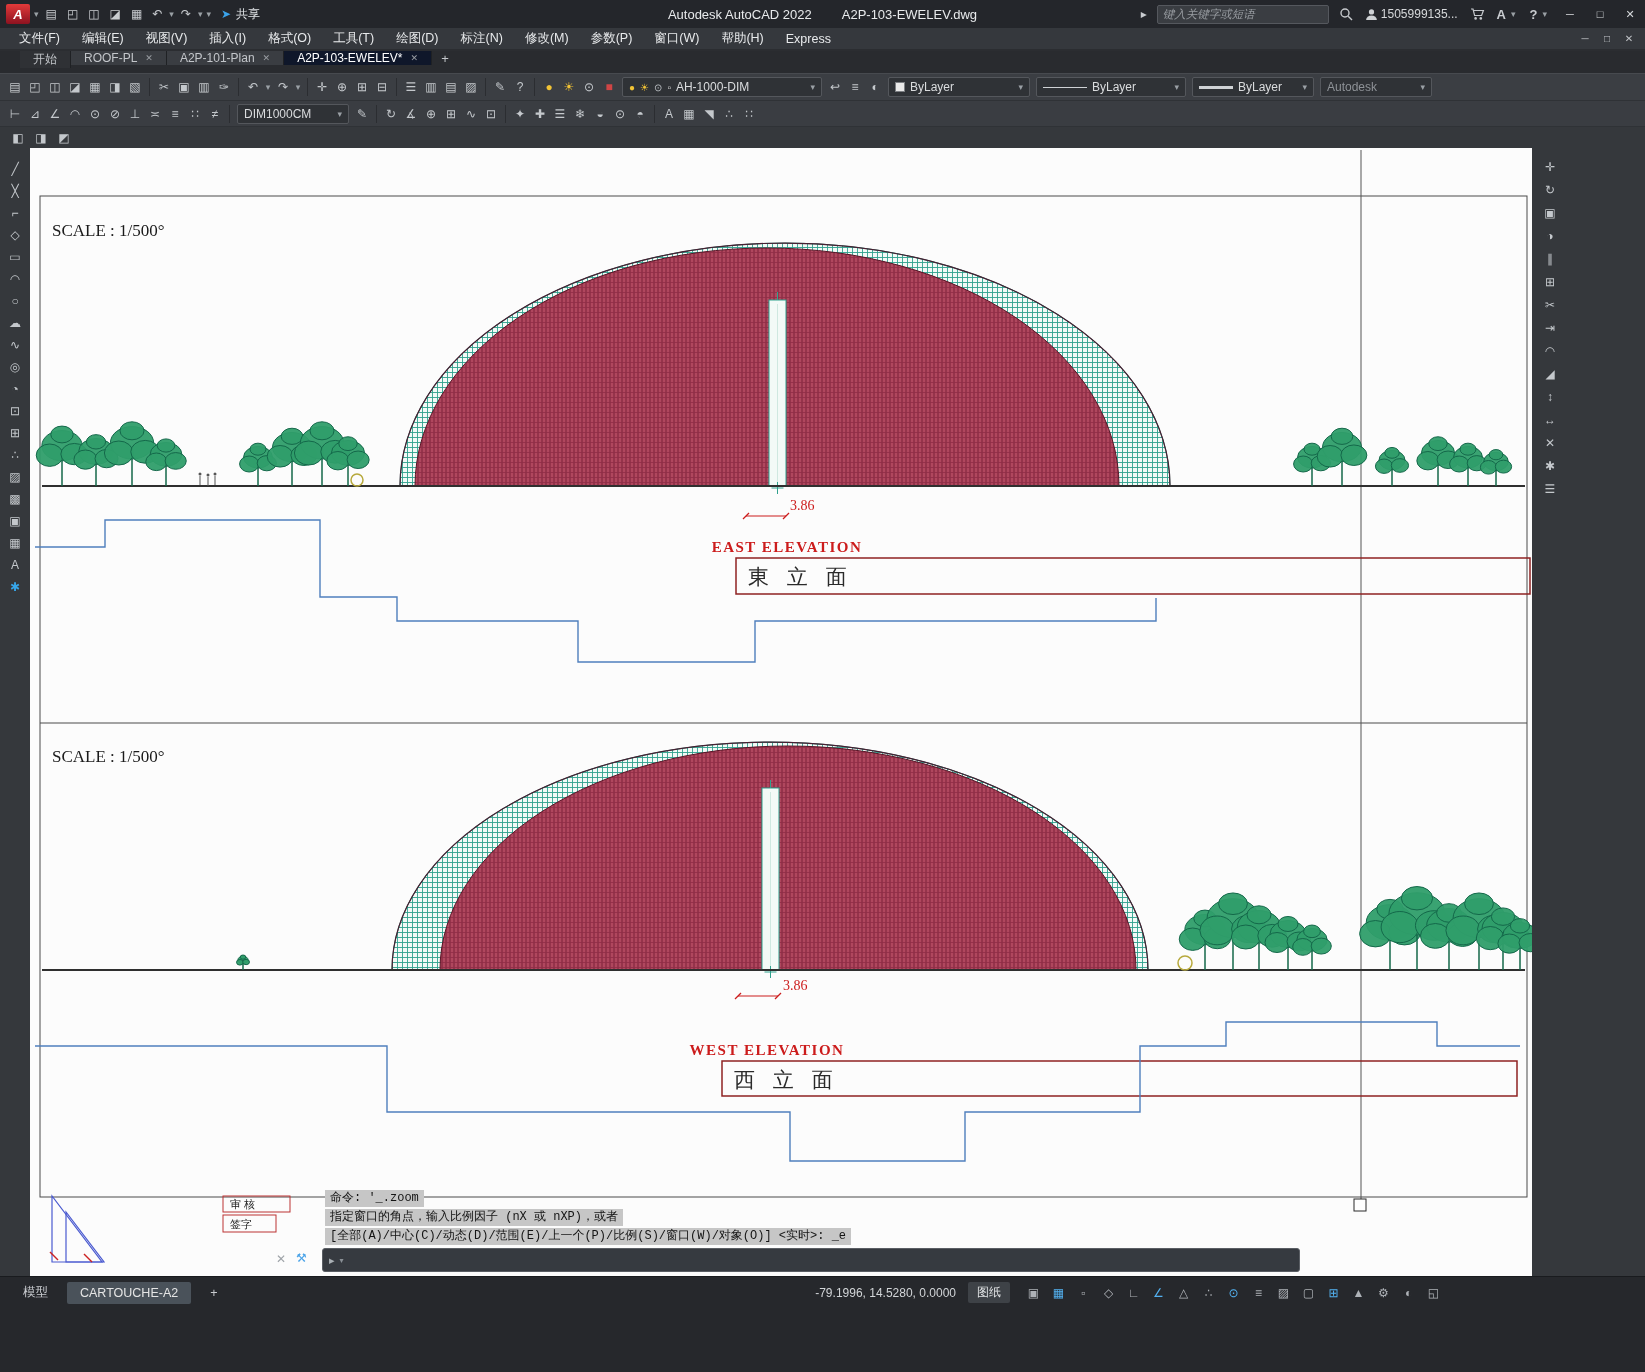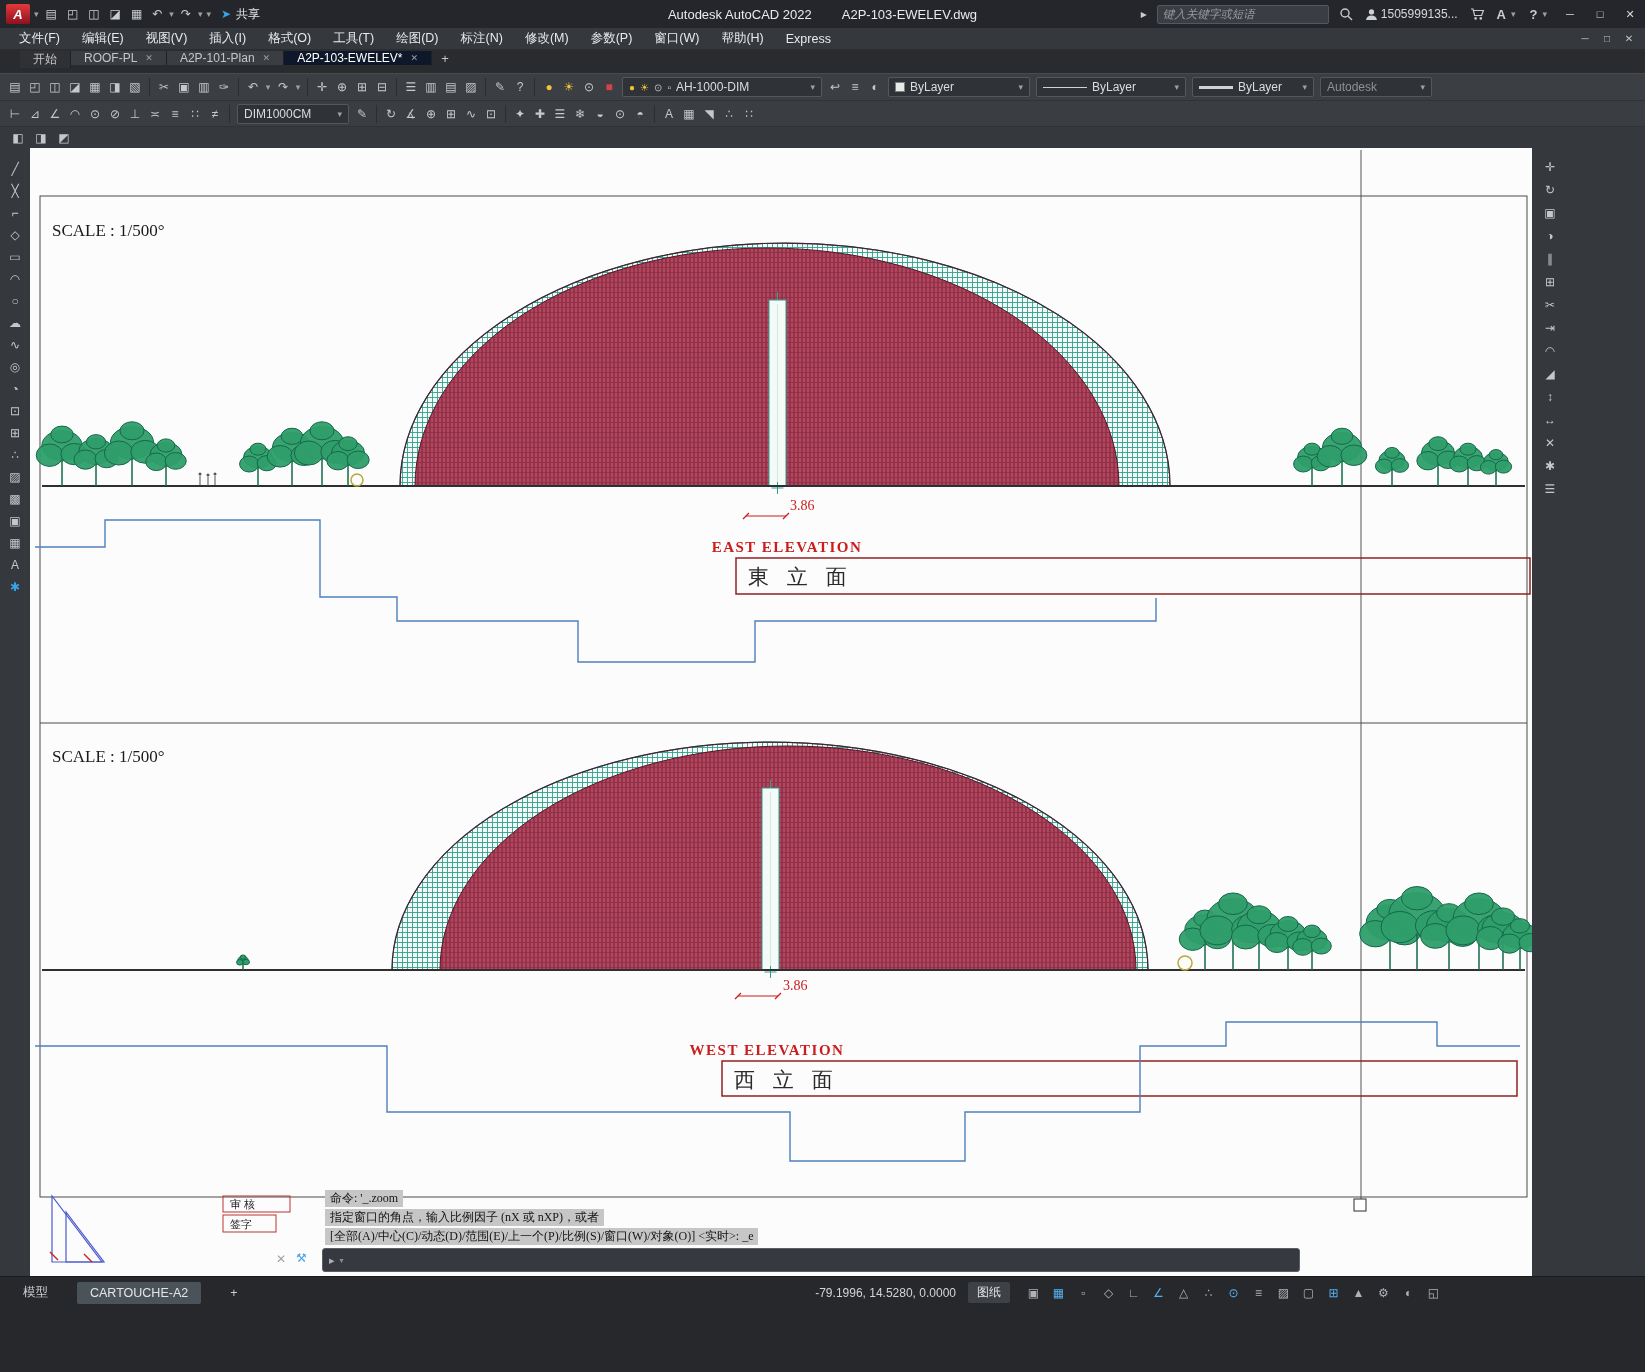--- a/index.html
+++ b/index.html
@@ -73,21 +73,21 @@
     display:flex;flex-direction:column;align-items:center;padding-top:10px;gap:1px}
   #rightpanel{position:absolute;left:1532px;top:148px;width:113px;height:1128px;background:#35383c}
   #rightcol{display:flex;flex-direction:column;gap:2px;padding:8px 0 0 6px;width:34px}
   .vico{width:24px;height:21px;display:flex;align-items:center;justify-content:center;
     font-size:12px;color:#c4c8cc}
 
   
   #canvas{position:absolute;left:30px;top:148px;width:1502px;height:1128px;background:#fcfcfc;overflow:hidden}
   #dwg{position:absolute;left:0;top:0}
   .chip{position:absolute;background:#c6c6c6;color:#141414;
-    font-family:Liberation Serif, serif;font-size:12px;line-height:15px;
+    font-family:Liberation Mono, monospace;font-size:12px;line-height:15px;
     padding:1px 5px;white-space:pre}
   #cmdbar{position:absolute;left:292px;top:1100px;width:978px;height:24px;background:#363a40;
     border:1px solid #5a5e64;border-radius:3px;display:flex;align-items:center;padding:0 6px;gap:5px}
   #cmdbar .pr{color:#aab0b5;font-size:11px}
   #cmdbar .prc{color:#8a9096;font-size:8px}
   #cmdinput{flex:1;background:transparent;border:none;outline:none;color:#d8dadc;
     font-size:12.5px;font-style:italic;font-family:"DejaVu Sans Mono","DejaVu Sans",monospace}
   #cmdinput::placeholder{color:#8f969c;font-style:italic}
   .cmdside{position:absolute;font-size:12px;color:#9ea3a8}
 
@@ -633,21 +633,21 @@
   <span class="cmdside" style="left:246px;top:1104px">✕</span>
   <span class="cmdside" style="left:266px;top:1103px;color:#4aa3e8">⚒</span>
   <div id="cmdbar">
     <span class="pr">▸</span>
     <span class="prc">▾</span>
   </div>
 </div>
 
 <div id="statusbar">
   <div id="statusrow">
-    <div id="laytabs" style="display:flex;align-items:center;gap:16px">
+    <div id="laytabs" style="display:flex;align-items:center;gap:6px">
         <div class="ltab">模型</div>
         <div class="ltab active">CARTOUCHE-A2</div>
         <div class="ltab">+</div>
       </div>
     <div id="coords">-79.1996, 14.5280, 0.0000</div>
     <div id="spacebtn">图纸</div>
     <div id="sicons" style="display:flex;align-items:center;gap:2px">
         <div class="sico">▣</div>
         <div class="sico active">▦</div>
         <div class="sico">▫</div>

